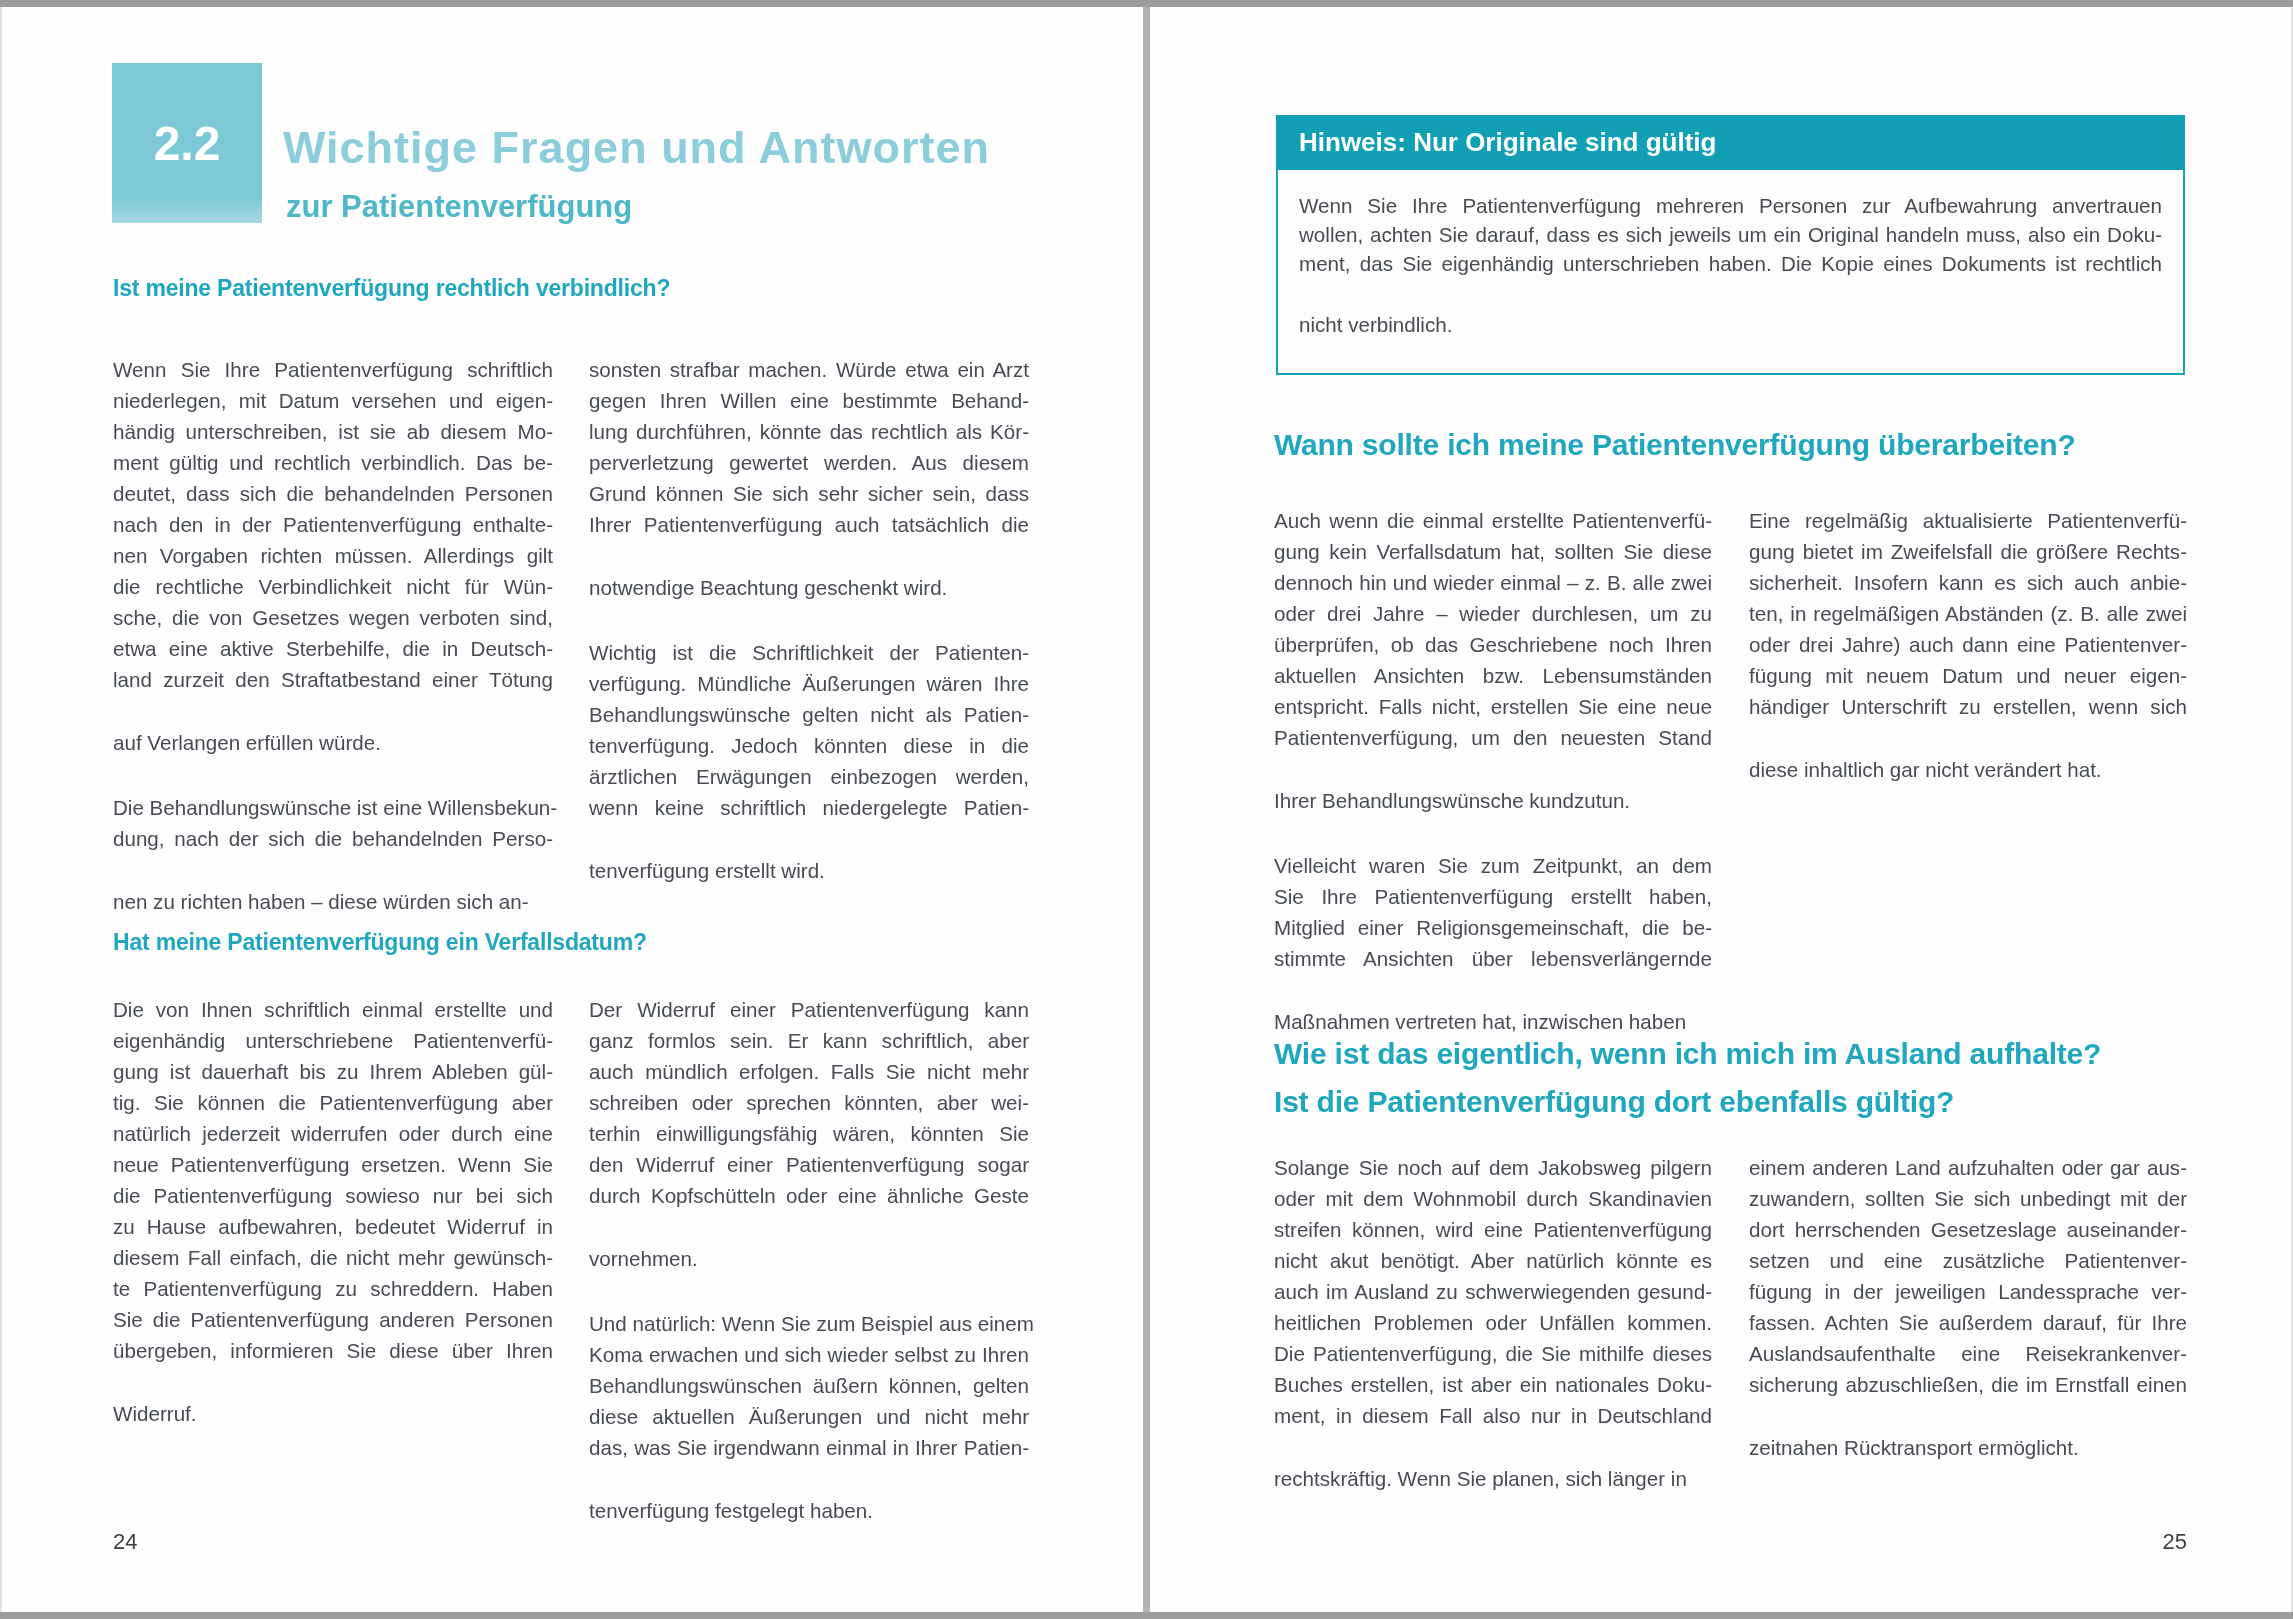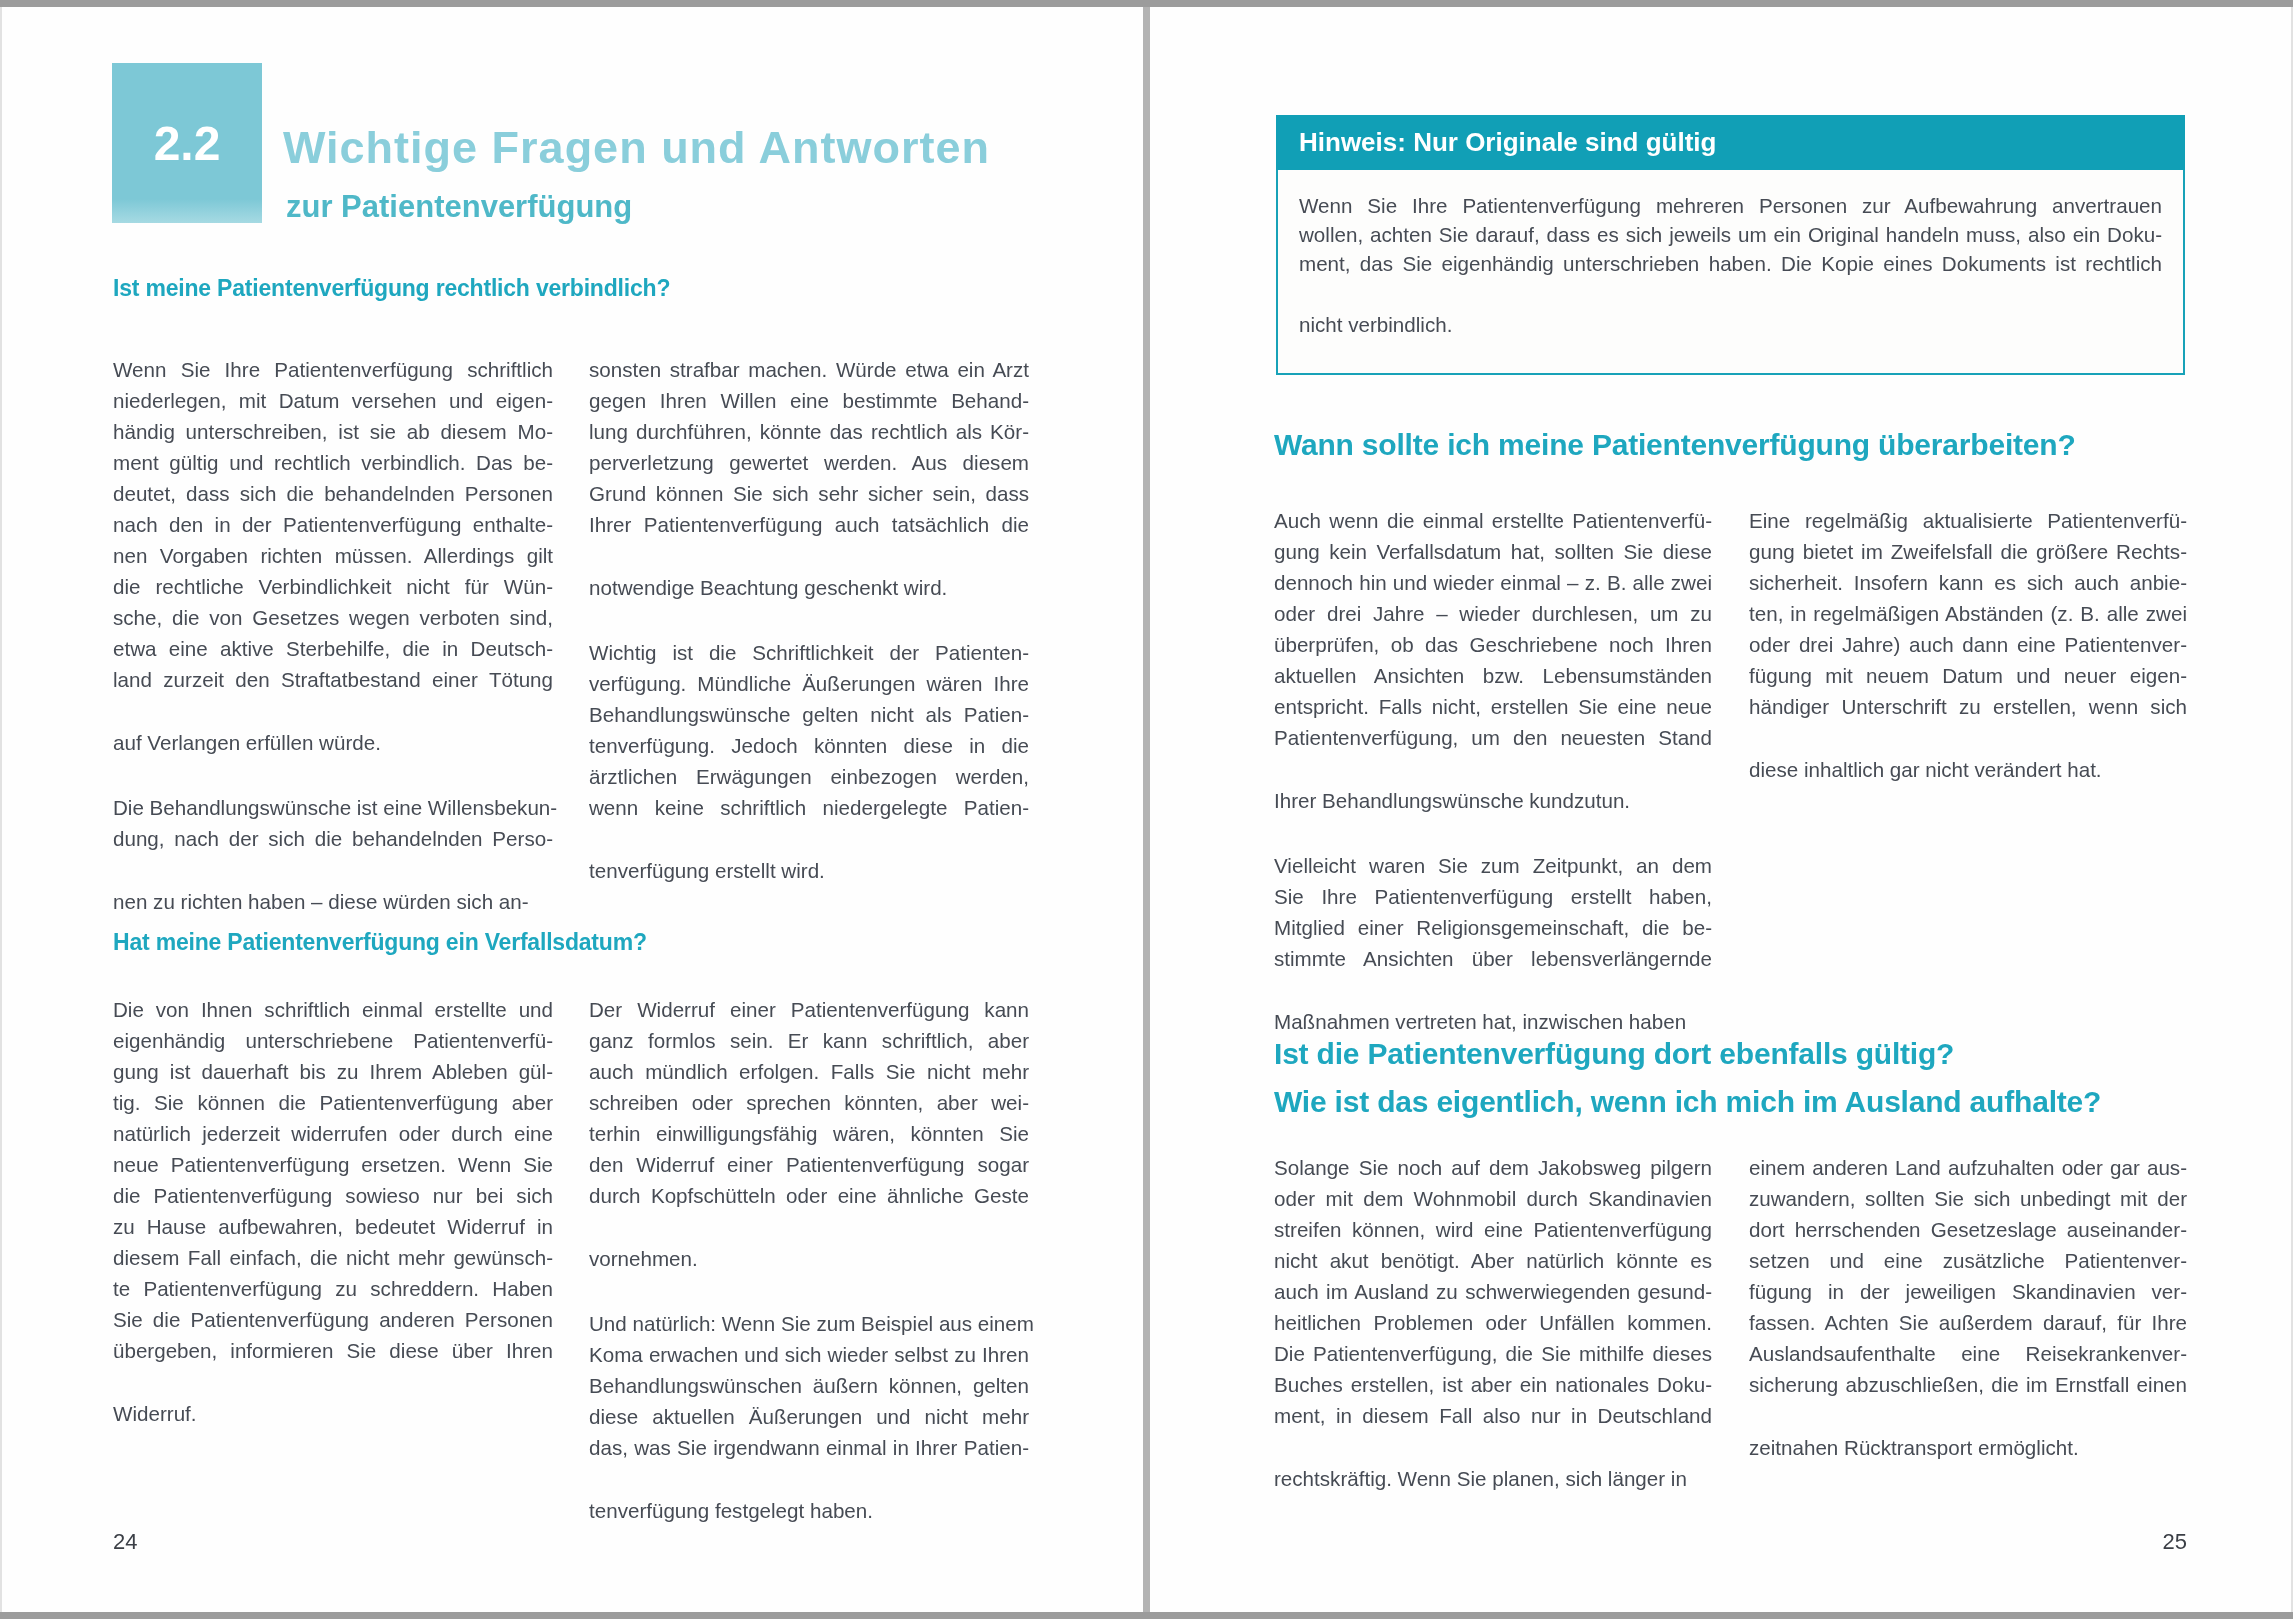--- a/index.html
+++ b/index.html
@@ -204,22 +204,22 @@
         <div class="ln">sicherheit. Insofern kann es sich auch anbie-</div>
         <div class="ln">ten, in regelmäßigen Abständen (z. B. alle zwei</div>
         <div class="ln">oder drei Jahre) auch dann eine Patientenver-</div>
         <div class="ln">fügung mit neuem Datum und neuer eigen-</div>
         <div class="ln">händiger Unterschrift zu erstellen, wenn sich</div>
         <div class="ln last">diese inhaltlich gar nicht verändert hat.</div>
       </div>
     </div>
 
   <div class="sec-h rp-h2">
+    <div>Wie ist das eigentlich, wenn ich mich im Ausland aufhalte?</div>
     <div>Ist die Patientenverfügung dort ebenfalls gültig?</div>
-    <div>Wie ist das eigentlich, wenn ich mich im Ausland aufhalte?</div>
   </div>
   <div class="body-col rp-s2-c1">
       <div class="para">
         <div class="ln">Solange Sie noch auf dem Jakobsweg pilgern</div>
         <div class="ln">oder mit dem Wohnmobil durch Skandinavien</div>
         <div class="ln">streifen können, wird eine Patientenverfügung</div>
         <div class="ln">nicht akut benötigt. Aber natürlich könnte es</div>
         <div class="ln">auch im Ausland zu schwerwiegenden gesund-</div>
         <div class="ln">heitlichen Problemen oder Unfällen kommen.</div>
         <div class="ln">Die Patientenverfügung, die Sie mithilfe dieses</div>
@@ -227,21 +227,21 @@
         <div class="ln">ment, in diesem Fall also nur in Deutschland</div>
         <div class="ln last">rechtskräftig. Wenn Sie planen, sich länger in</div>
       </div>
     </div>
   <div class="body-col rp-s2-c2">
       <div class="para">
         <div class="ln">einem anderen Land aufzuhalten oder gar aus-</div>
         <div class="ln">zuwandern, sollten Sie sich unbedingt mit der</div>
         <div class="ln">dort herrschenden Gesetzeslage auseinander-</div>
         <div class="ln">setzen und eine zusätzliche Patientenver-</div>
-        <div class="ln">fügung in der jeweiligen Skandinavien ver-</div>
+        <div class="ln">fügung in der jeweiligen Landessprache ver-</div>
         <div class="ln">fassen. Achten Sie außerdem darauf, für Ihre</div>
         <div class="ln">Auslandsaufenthalte eine Reisekrankenver-</div>
         <div class="ln">sicherung abzuschließen, die im Ernstfall einen</div>
         <div class="ln last">zeitnahen Rücktransport ermöglicht.</div>
       </div>
     </div>
 
   <div class="pn pn-right">25</div>
 
 </div>

